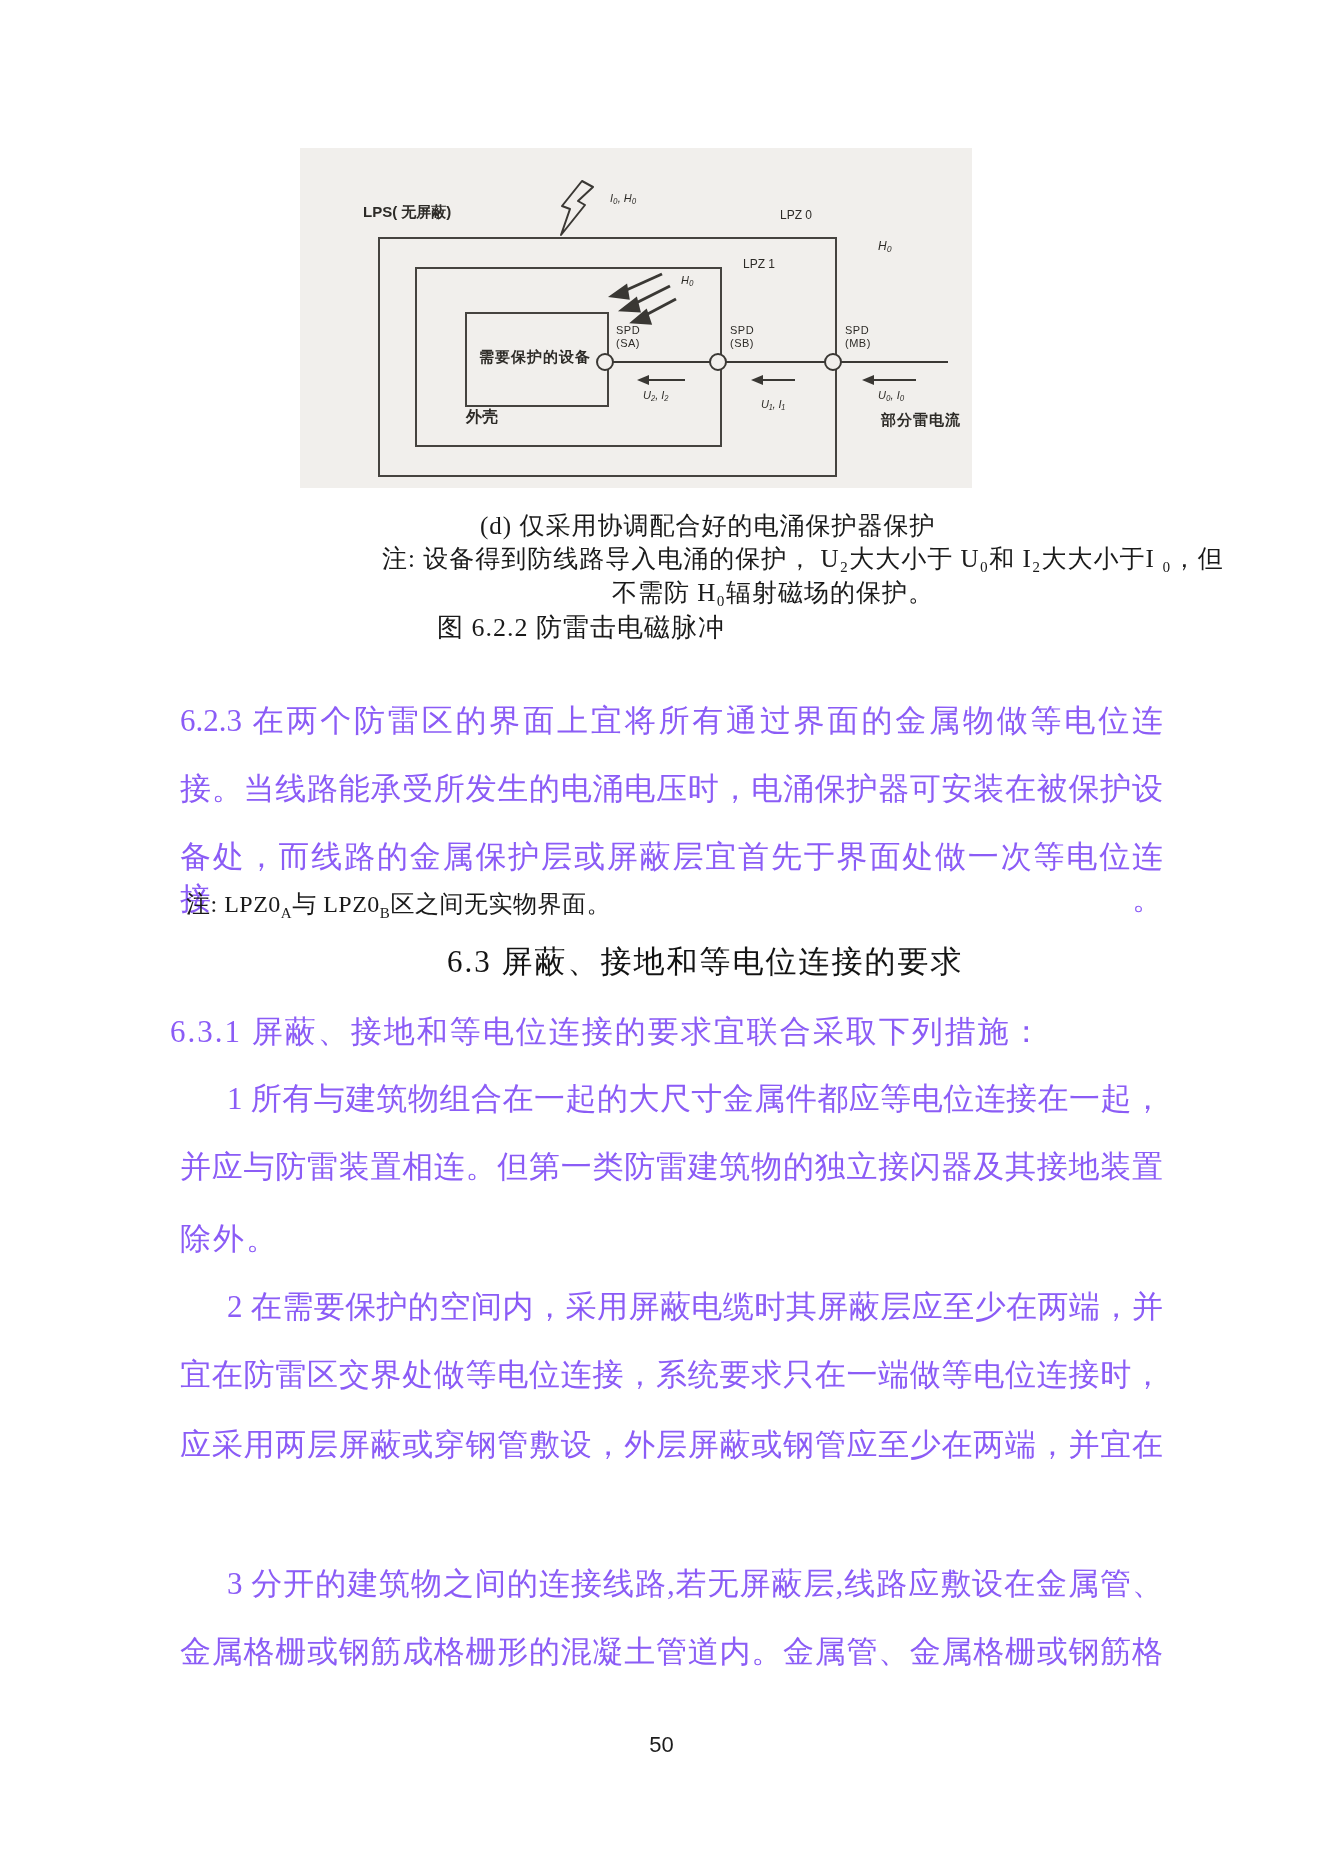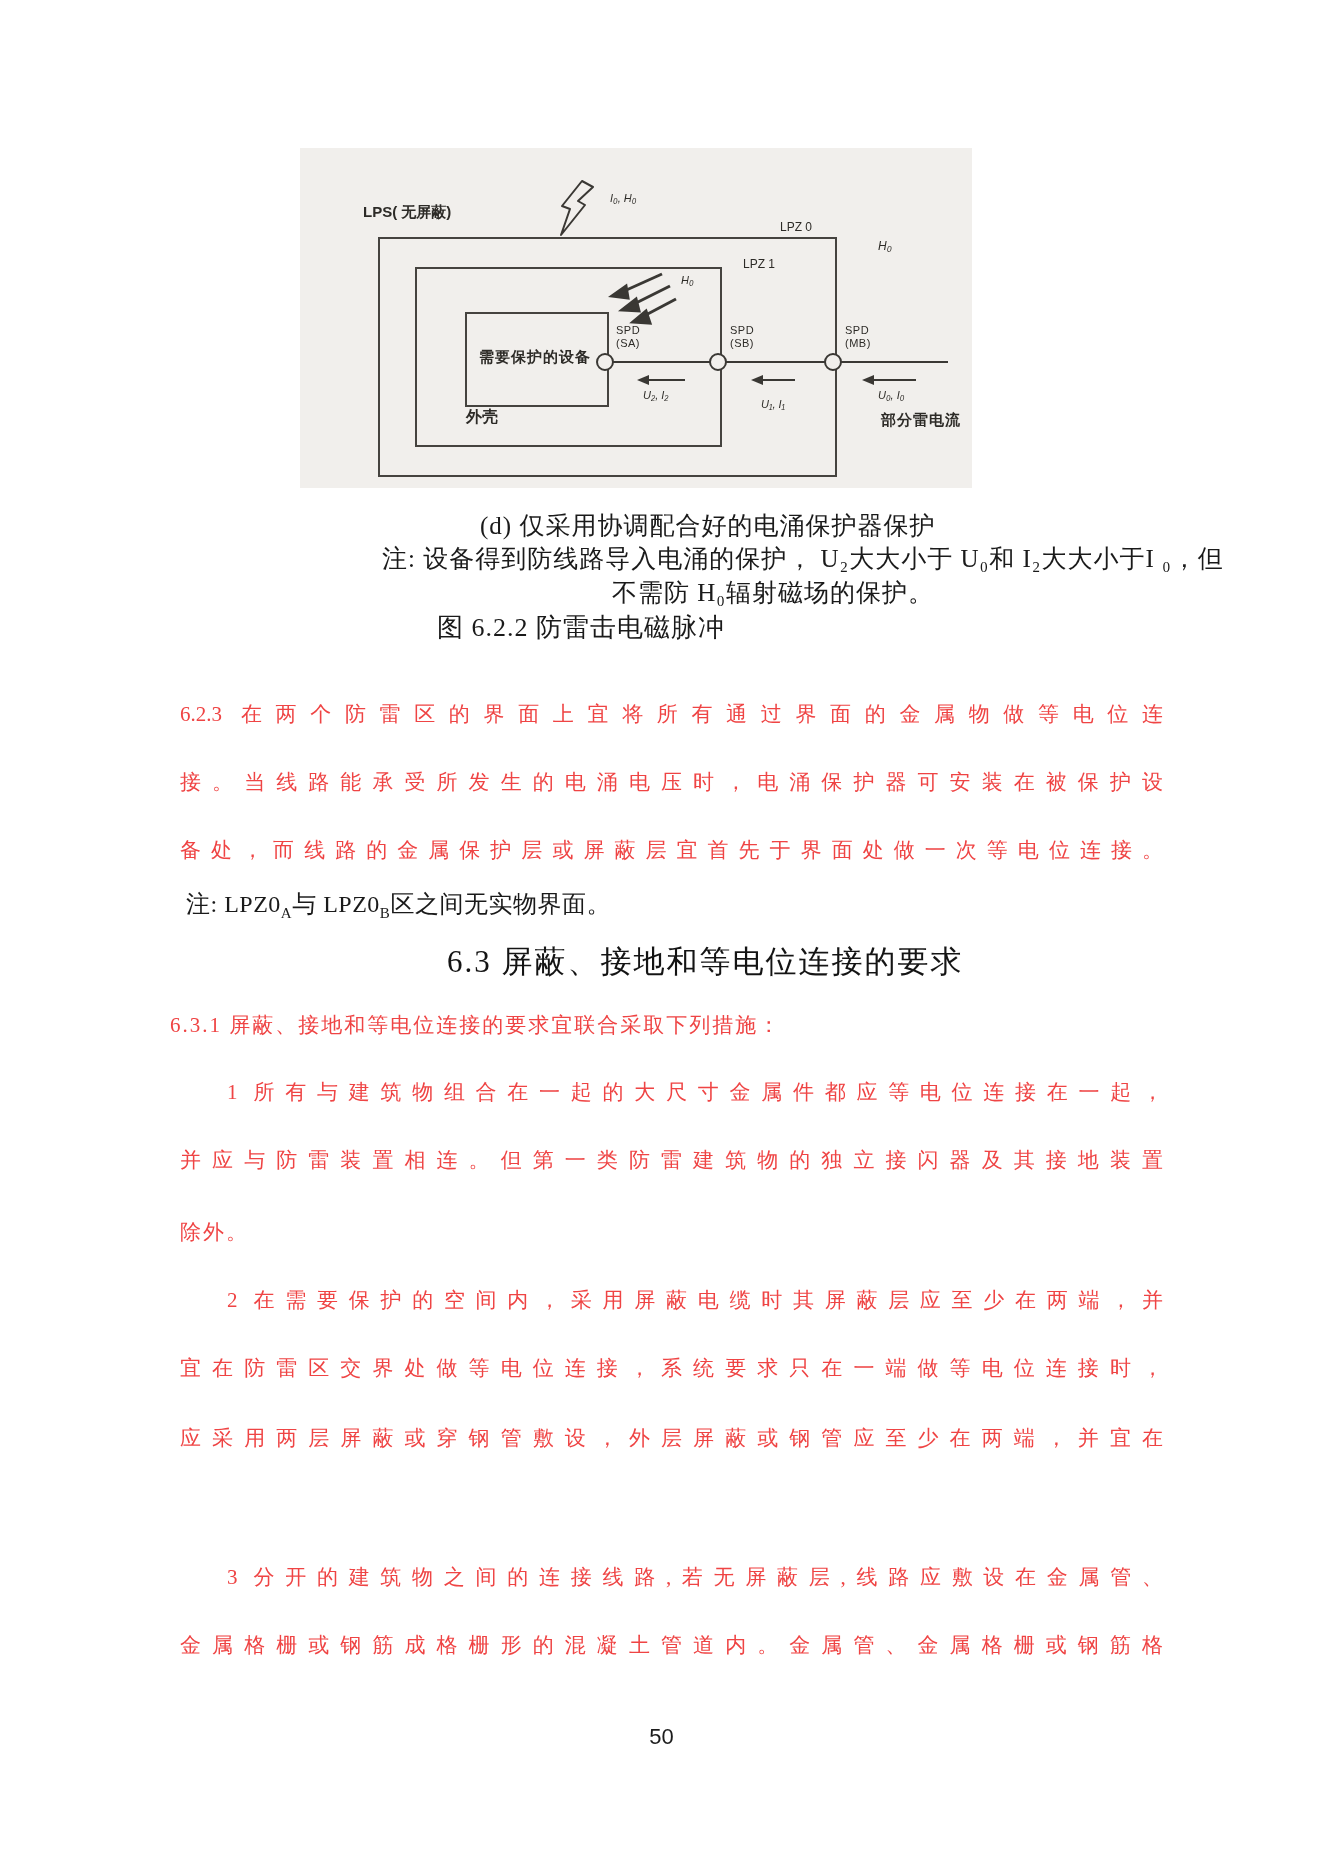--- a/index.html
+++ b/index.html
@@ -12,45 +12,45 @@
   .fg-box{position:absolute;border:2px solid #45433f;}
   .fg-label{position:absolute;font-family:"Liberation Sans","DejaVu Sans",sans-serif;color:#2d2b27;white-space:nowrap;}
   .fg-bold{font-weight:bold;}
   .fg-ital{font-style:italic;}
   .fg-wire{position:absolute;height:2px;background:#3a3834;}
   .fg-node{position:absolute;width:14px;height:14px;border:2px solid #3a3834;border-radius:50%;background:#f1efec;}
   .spd{line-height:13px;font-size:11px;letter-spacing:0.5px;}
   
   .cap{position:absolute;white-space:nowrap;font-size:25px;color:#1a1a1a;letter-spacing:1px;}
   
-  .bl{position:absolute;left:180px;font-size:21px;color:#ef4444;white-space:nowrap;letter-spacing:2px;}
+  .bl{position:absolute;left:180px;font-size:31px;color:#8b5cf6;white-space:nowrap;letter-spacing:2px;}
   .bl.fill{white-space:normal;width:983px;text-align:justify;text-align-last:justify;letter-spacing:0;}
   .bl.ind{left:227px;}
   .bl.ind.fill{width:936px;}
   .note-line{position:absolute;left:186px;font-size:24px;color:#1a1a1a;letter-spacing:0.5px;text-align:right;}
   .note-line sub{font-size:15px;}
   .heading{position:absolute;left:447px;font-size:31px;color:#141414;letter-spacing:2px;white-space:nowrap;}
-  .pagenum{position:absolute;left:0;width:100%;text-align:center;font-family:"Liberation Sans","DejaVu Sans",sans-serif;font-size:22px;color:#1c1c1c;}
+  .pagenum{position:absolute;left:0;width:100%;text-align:center;font-family:"Liberation Sans","DejaVu Sans",sans-serif;font-size:22px;color:#1c1c1c;margin-top:8px;}
 </style>
 </head>
 <body>
 
 <div class="page">
 
   <div class="figure">
 
     <div class="fg-box" style="left:78px;top:89px;width:455px;height:236px;"></div>
     <div class="fg-box" style="left:115px;top:119px;width:303px;height:176px;"></div>
     <div class="fg-box" style="left:165px;top:164px;width:140px;height:91px;"></div>
 
     <div class="fg-label fg-bold" style="left:170px;top:200px;width:130px;font-size:15px;white-space:normal;text-align:center;letter-spacing:1px;">需要保护的设备</div>
     <div class="fg-label fg-bold" style="left:166px;top:259px;font-size:16px;">外壳</div>
 
     <div class="fg-label fg-bold" style="left:63px;top:55px;font-size:15px;">LPS( 无屏蔽)</div>
-    <div class="fg-label" style="left:480px;top:60px;font-size:12px;margin-top:12px;">LPZ 0</div>
+    <div class="fg-label" style="left:480px;top:60px;font-size:12px;">LPZ 0</div>
     <div class="fg-label" style="left:443px;top:109px;font-size:12px;">LPZ 1</div>
     <div class="fg-label fg-ital" style="left:578px;top:91px;font-size:12px;">H₀</div>
 
     <svg style="position:absolute;left:252px;top:31px;" width="48" height="60" viewBox="0 0 48 60">
       <path d="M30 2 L41 8 L26 22 L33 26 L9 56 L18 30 L10 27 Z" fill="#f1efec" stroke="#3a3834" stroke-width="2" stroke-linejoin="round"></path>
     </svg>
     <div class="fg-label fg-ital" style="left:310px;top:44px;font-size:11px;">I₀, H₀</div>
 
     <svg style="position:absolute;left:300px;top:120px;" width="85" height="58" viewBox="0 0 85 58">
       <g stroke="#3a3834" stroke-width="3" fill="#3a3834">

